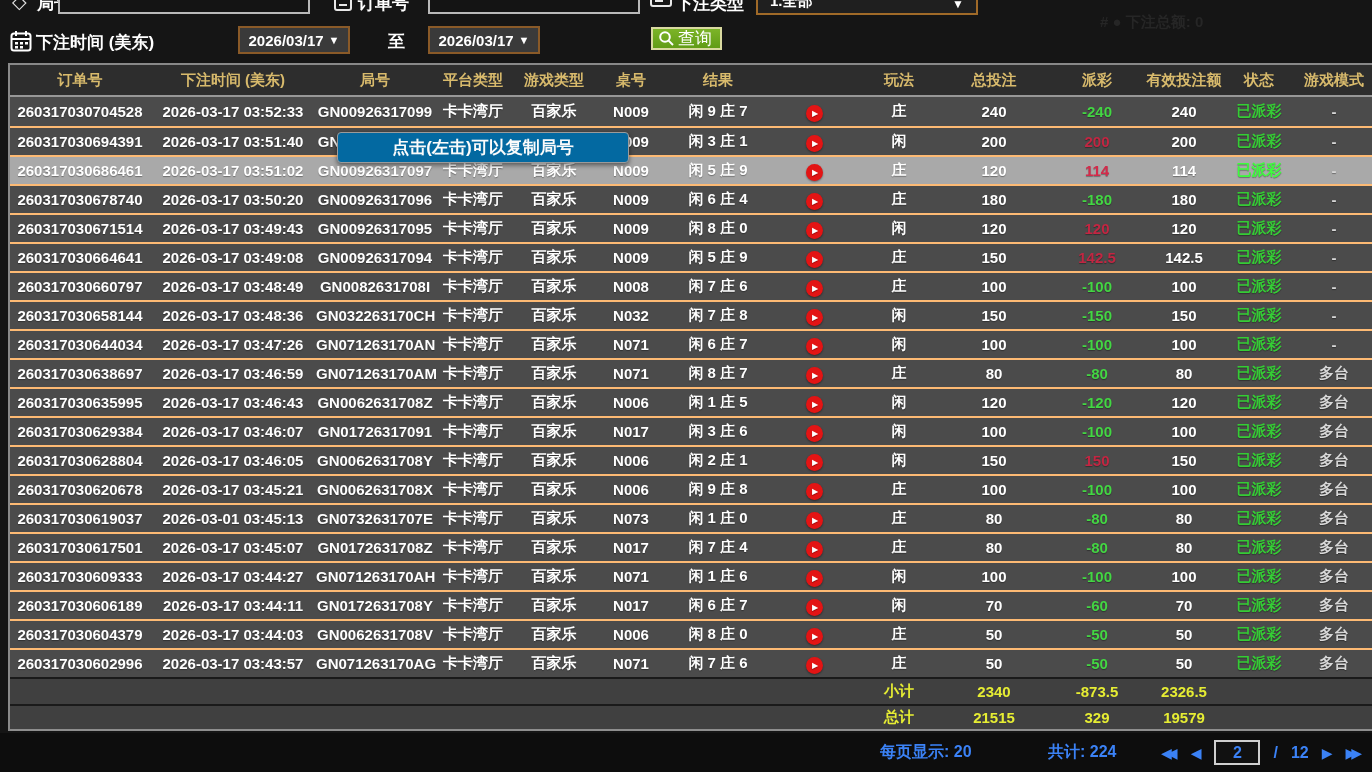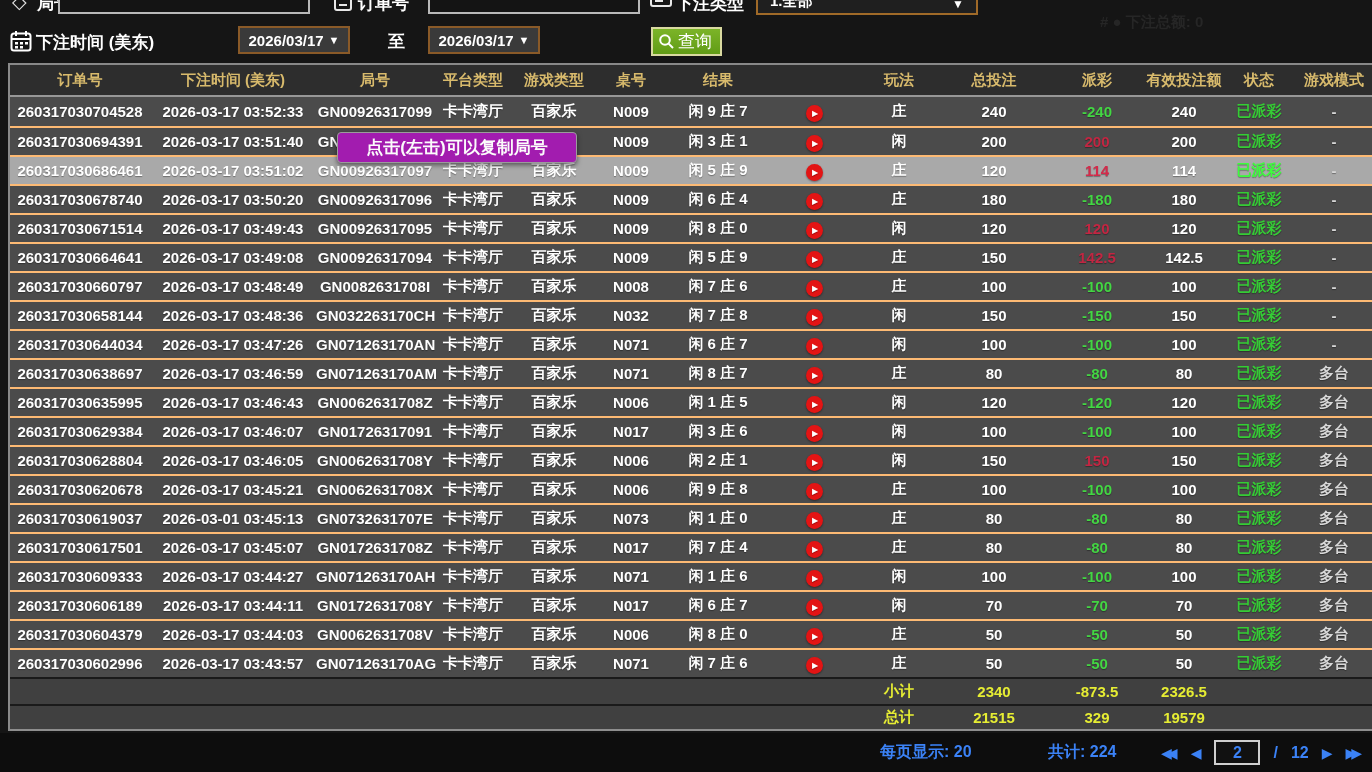--- a/index.html
+++ b/index.html
@@ -25,29 +25,29 @@
   }
   .select-box .caret { position:absolute; right:12px; bottom:2px; font-size:12px; }
   .date-box {
     background:#3a3a3a; border:2px solid #8a5a28; height:28px; width:112px;
     color:#fff; font-size:15px; display:flex; align-items:center; justify-content:center;
     gap:5px; cursor:pointer;
   }
   .date-box .caret { font-size:11px; }
   .query-btn {
     background:linear-gradient(#7cb428,#619c16);
-    border:2px solid #d9d9a0; height:29px; padding:0 8px 0 5px;
+    border:2px solid #d9d9a0; height:23px; padding:0 8px 0 5px;
     color:#fff; font-size:17px; display:flex; align-items:center; gap:3px; cursor:pointer;
   }
   .icon-cut { color:#e8e8e8; font-size:19px; }
   svg { display:block; }
   
   .tooltip {
-    left:337px; top:132px; width:240px; height:31px; z-index:50;
-    background:#a21caf; border:1px solid #9b9b9b; border-radius:4px;
+    left:337px; top:132px; width:292px; height:31px; z-index:50;
+    background:#0369a1; border:1px solid #9b9b9b; border-radius:4px;
     color:#fbfbfb; font-size:17px; display:flex; align-items:center; justify-content:center;
     box-shadow:0 2px 5px rgba(0,0,0,.5); white-space:nowrap;
   }
   
   .table-wrap {
     position:absolute; left:8px; top:63px; width:1364px;
     border-left:2px solid #8a8a8a;
   }
   .grid-row {
     display:grid;
@@ -463,21 +463,21 @@
         <div class="cell c-order">260317030606189</div>
         <div class="cell c-time">2026-03-17 03:44:11</div>
         <div class="cell c-round">GN0172631708Y</div>
         <div class="cell c-platform">卡卡湾厅</div>
         <div class="cell c-game">百家乐</div>
         <div class="cell c-table_no">N017</div>
         <div class="cell c-result">闲 6 庄 7</div>
         <div class="cell c-icon"><span class="play-btn">▶</span></div>
         <div class="cell c-play">闲</div>
         <div class="cell c-total_bet">70</div>
-        <div class="cell c-payout loss">-70</div>
+        <div class="cell c-payout loss">-60</div>
         <div class="cell c-valid_bet">70</div>
         <div class="cell c-status status">已派彩</div>
         <div class="cell c-mode mode">多台</div>
       </div>
       <div class="grid-row trow">
         <div class="cell c-order">260317030604379</div>
         <div class="cell c-time">2026-03-17 03:44:03</div>
         <div class="cell c-round">GN0062631708V</div>
         <div class="cell c-platform">卡卡湾厅</div>
         <div class="cell c-game">百家乐</div>

